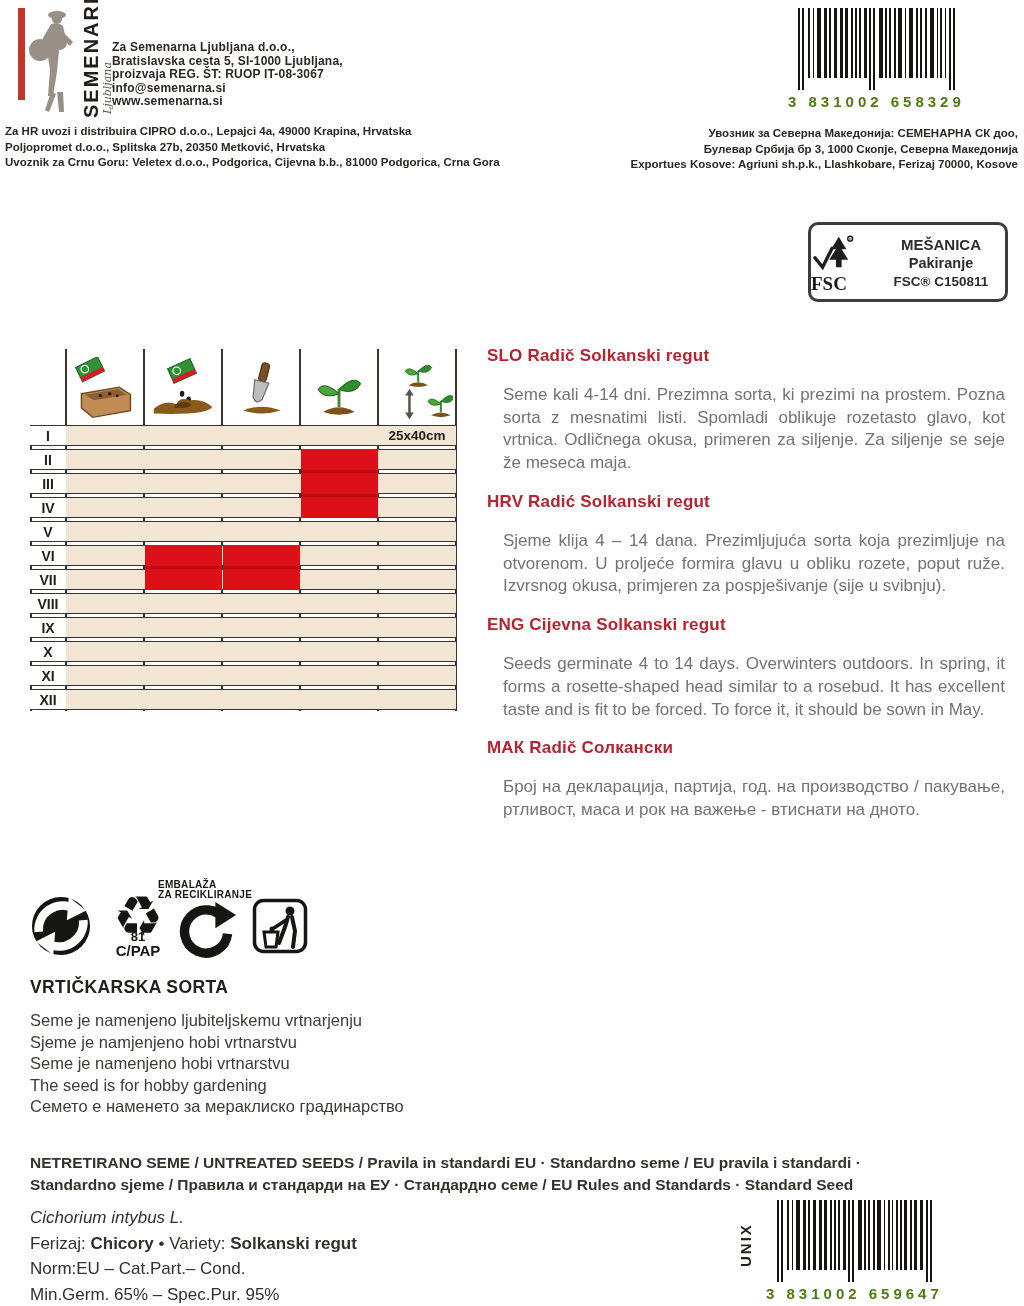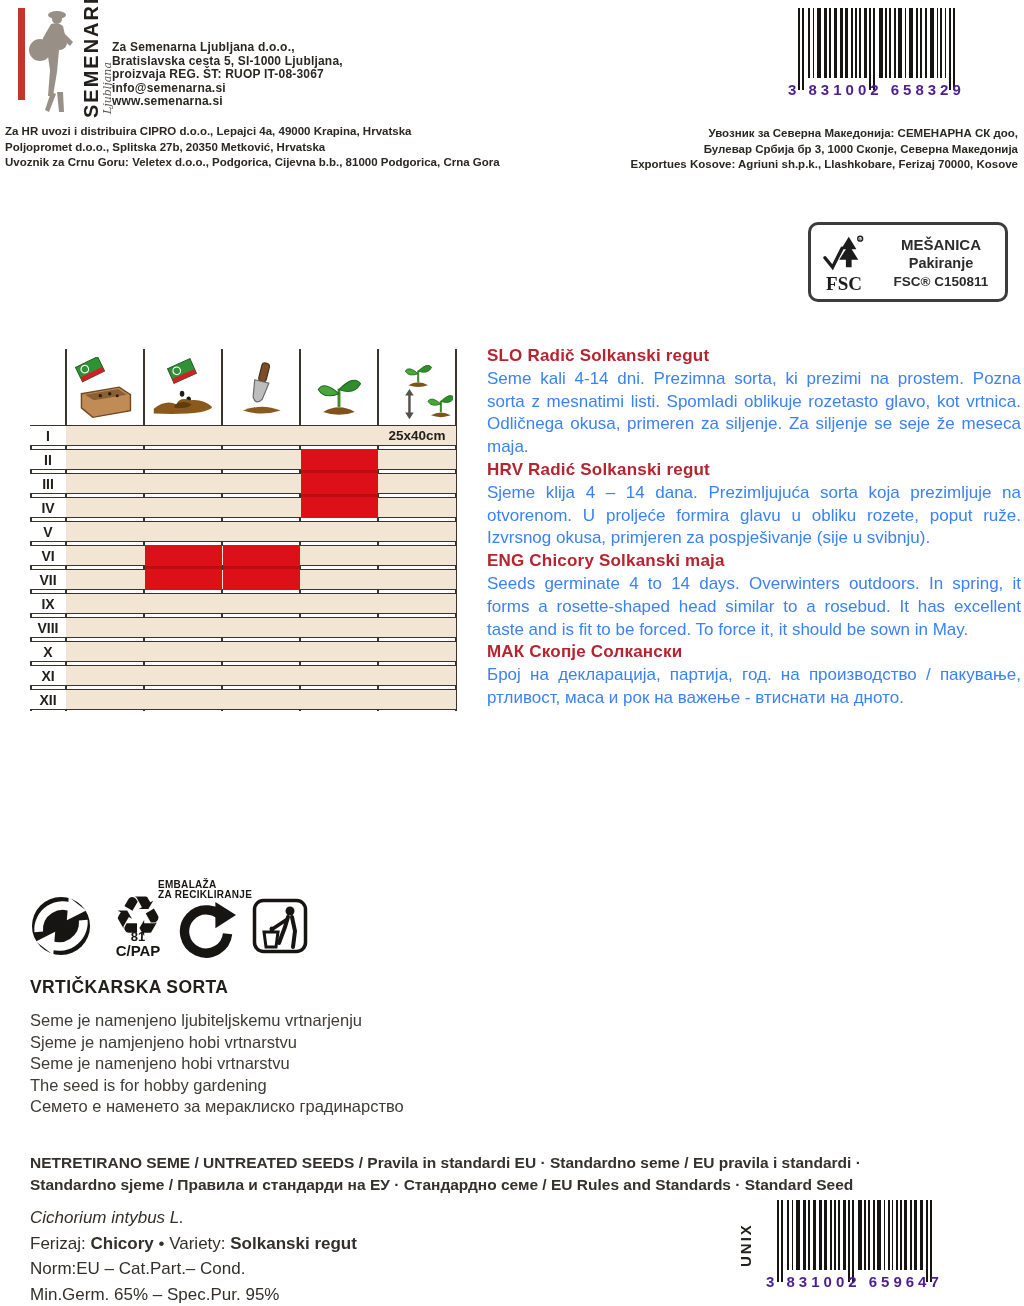--- a/index.html
+++ b/index.html
@@ -12,33 +12,33 @@
   .sower{left:27px;top:6px;width:52px;height:112px;}
   .brand{left:80px;top:8px;height:110px;writing-mode:vertical-rl;transform:rotate(180deg);
          font-weight:800;font-size:20px;letter-spacing:2px;color:#23201c;}
   .brand-sub{left:101px;top:14px;height:100px;writing-mode:vertical-rl;transform:rotate(180deg);
          font-family:"DejaVu Serif",serif;font-style:italic;font-size:11px;color:#5a564f;}
   .address{left:112px;top:16px;font-size:12px;line-height:13.6px;font-weight:600;
            color:#2b2722;letter-spacing:.2px;white-space:pre-line;margin-top:25px;}
 
   .barcode .bars{height:70px;white-space:nowrap;}
   .barcode .bars span{display:inline-block;vertical-align:top;background:#171512;}
-  .barcode .digits{margin-top:3px;font-size:15px;font-weight:600;letter-spacing:4px;color:#4c1d95;}
+  .barcode .digits{margin-top:15px;font-size:15px;font-weight:600;letter-spacing:4px;color:#4d7c0f;}
   .top-barcode{left:788px;top:8px;text-align:center;}
   .bottom-barcode{left:766px;top:1200px;text-align:center;}
 
   
   .dist{font-size:11.5px;line-height:15.5px;font-weight:600;color:#2b2722;white-space:pre-line;}
   .dist-left{left:5px;top:124px;}
   .dist-right{right:6px;top:126px;text-align:right;}
 
   
   .fsc-box{left:808px;top:222px;width:194px;height:74px;border:3px solid #3c3c3c;border-radius:10px;
            display:flex;align-items:center;background:#fff;}
-  .fsc-left{width:66px;text-align:center;}
+  .fsc-left{width:66px;text-align:left;}
   .fsc-left .fsc-word{font-family:"Liberation Serif",serif;font-weight:700;font-size:19px;color:#1d1d1d;line-height:14px;}
   .fsc-right{flex:1;text-align:center;font-weight:700;color:#2c2c2c;}
   .fsc-right .l1{font-size:15px;}
   .fsc-right .l2{font-size:14.5px;margin-top:2px;}
   .fsc-right .l3{font-size:13.5px;margin-top:3px;}
 
   
   .cal{left:30px;top:349px;width:428px;height:362px;
        background-image:
          linear-gradient(#3b342c,#3b342c),linear-gradient(#3b342c,#3b342c),
@@ -57,21 +57,21 @@
               border-top:1.5px solid #3b342c;border-bottom:1.5px solid #3b342c;}
   .cal-row .c{background:#f3e5d4;border-top:1.5px solid #3b342c;border-bottom:1.5px solid #3b342c;}
   .cal-row .c.sp{display:flex;align-items:center;justify-content:center;
                  font-weight:700;font-size:13.5px;color:#23201c;}
   .cal-bar{position:absolute;width:77px;z-index:3;
            background:repeating-linear-gradient(180deg,rgba(0,0,0,0) 0 21px,rgba(130,10,10,.4) 21px 24px),#dd1019;}
 
   
   .descs{left:487px;top:345px;width:534px;}
   .desc h3{margin:0;font-size:17px;font-weight:800;color:#b5242f;letter-spacing:.2px;line-height:22.8px;}
-  .desc p{margin:0;font-size:17px;line-height:22.8px;color:#3b82f6;text-align:justify;}
+  .desc p{margin:16px;font-size:17px;line-height:22.8px;color:#737373;text-align:justify;}
 
   
   .greendot{left:30px;top:895px;}
   .cpap{left:102px;top:890px;width:72px;text-align:center;}
   .cpap .tri{position:relative;font-size:56px;line-height:54px;color:#171512;}
   .cpap .tri b{position:absolute;left:0;right:0;top:20px;font-size:13px;color:#171512;}
   .cpap .mat{font-weight:800;font-size:15px;color:#171512;margin-top:-2px;}
   .mobius-label{left:158px;top:880px;width:96px;text-align:left;font-size:10px;font-weight:700;
                 color:#171512;line-height:9.5px;letter-spacing:.3px;}
   .mobius{left:176px;top:900px;}
@@ -266,29 +266,29 @@
         </div>
         <div class="cal-row">
           <div class="m">VII</div>
           <div class="c"></div>
           <div class="c"></div>
           <div class="c"></div>
           <div class="c"></div>
           <div class="c"></div>
         </div>
         <div class="cal-row">
+          <div class="m">VIII</div>
+          <div class="c"></div>
+          <div class="c"></div>
+          <div class="c"></div>
+          <div class="c"></div>
+          <div class="c"></div>
+        </div>
+        <div class="cal-row">
           <div class="m">IX</div>
-          <div class="c"></div>
-          <div class="c"></div>
-          <div class="c"></div>
-          <div class="c"></div>
-          <div class="c"></div>
-        </div>
-        <div class="cal-row">
-          <div class="m">VIII</div>
           <div class="c"></div>
           <div class="c"></div>
           <div class="c"></div>
           <div class="c"></div>
           <div class="c"></div>
         </div>
         <div class="cal-row">
           <div class="m">X</div>
           <div class="c"></div>
           <div class="c"></div>
@@ -321,25 +321,25 @@
   <div class="abs descs">
     <div class="desc">
       <h3>SLO Radič Solkanski regut</h3>
       <p>Seme kali 4-14 dni. Prezimna sorta, ki prezimi na prostem. Pozna sorta z mesnatimi listi. Spomladi oblikuje rozetasto glavo, kot vrtnica. Odličnega okusa, primeren za siljenje. Za siljenje se seje že meseca maja.</p>
     </div>
     <div class="desc">
       <h3>HRV Radić Solkanski regut</h3>
       <p>Sjeme klija 4 – 14 dana. Prezimljujuća sorta koja prezimljuje na otvorenom. U proljeće formira glavu u obliku rozete, poput ruže. Izvrsnog okusa, primjeren za pospješivanje (sije u svibnju).</p>
     </div>
     <div class="desc">
-      <h3>ENG Chicory Solkanski maja</h3>
+      <h3>ENG Cijevna Solkanski regut</h3>
       <p>Seeds germinate 4 to 14 days. Overwinters outdoors. In spring, it forms a rosette-shaped head similar to a rosebud. It has excellent taste and is fit to be forced. To force it, it should be sown in May.</p>
     </div>
     <div class="desc">
-      <h3>МАК Скопје Солкански</h3>
+      <h3>МАК Radič Солкански</h3>
       <p>Број на декларација, партија, год. на производство / пакување, ртливост, маса и рок на важење - втиснати на дното.</p>
     </div>
   </div>
 
   <svg class="abs greendot" width="62" height="62" viewBox="0 0 64 64">
     <circle cx="32" cy="32" r="30" fill="#171512"></circle>
     <path d="M9 38 A 25 25 0 0 1 46 14" fill="none" stroke="#fff" stroke-width="9"></path>
     <path d="M40 2 L58 16 L38 26 Z" fill="#fff"></path>
     <path d="M55 26 A 25 25 0 0 1 18 50" fill="none" stroke="#fff" stroke-width="9"></path>
     <path d="M24 62 L6 48 L26 38 Z" fill="#fff"></path>

